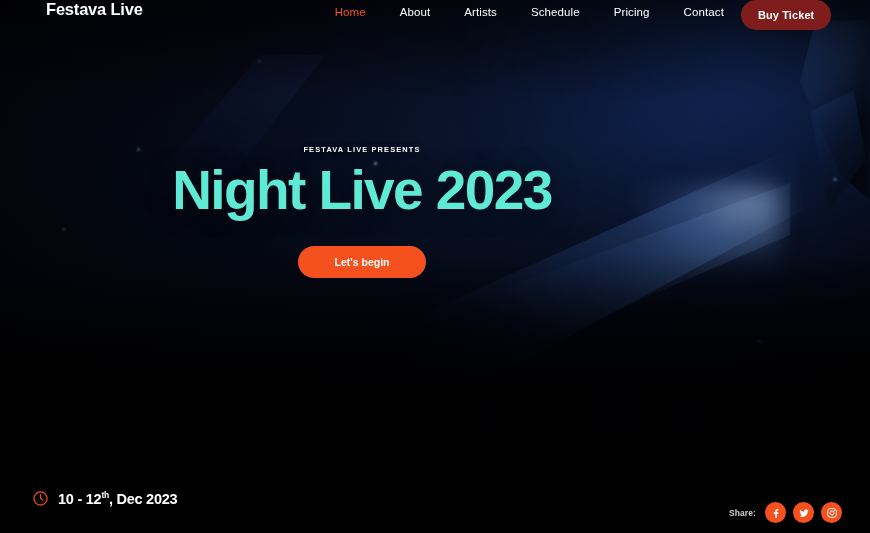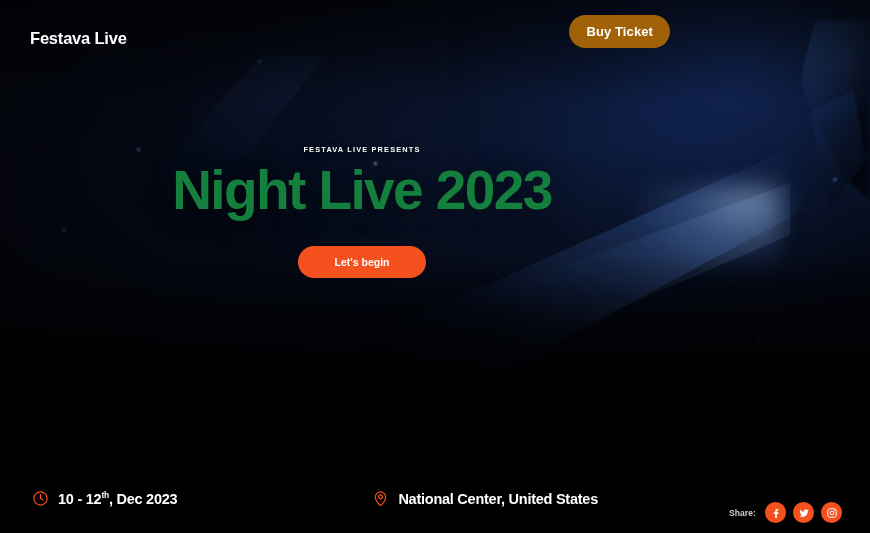--- a/index.html
+++ b/index.html
@@ -140,24 +140,24 @@
   .vignette {
     position:absolute; inset:0;
     background:
       radial-gradient(130% 105% at 50% 45%, rgba(0,0,0,0) 26%, rgba(0,0,0,0.42) 64%, rgba(0,0,0,0.82) 100%),
       linear-gradient(180deg, rgba(0,0,0,0.55) 0%, rgba(0,0,0,0.10) 22%, rgba(0,0,0,0.18) 60%, rgba(0,0,0,0.85) 100%);
   }
 
   
   .header {
     position:absolute;
-    left:0; top:0;
+    left:16px; top:0;
     width:698px; height:48px;
     display:flex;
-    align-items:flex-end;
+    align-items:flex-start;
     padding:0 28px 0 30px;
     z-index:30;
   }
 
   .logo {
     font-size:16.5px;
     font-weight:700;
     color:#fff;
     letter-spacing:-0.2px;
     white-space:nowrap;
@@ -175,23 +175,23 @@
     color:#ffffff;
     padding:6px 17px;
     white-space:nowrap;
     cursor:pointer;
     letter-spacing:.1px;
   }
   .nav-item.active { color:#F4511E; font-weight:500; }
 
   .buy-btn {
     margin-left:auto;
-    background:#a16207;
+    background:#7f1d1d;
     color:#fff;
-    font-size:13px;
+    font-size:11px;
     font-weight:700;
     border:none;
     border-radius:999px;
     padding:9px 17px;
     cursor:pointer;
     white-space:nowrap;
     letter-spacing:.1px;
   }
 
   
@@ -214,21 +214,21 @@
     letter-spacing:1.15px;
     text-transform:uppercase;
     margin-bottom:9px;
     text-shadow:0 1px 6px rgba(0,0,0,.7);
   }
 
   .headline {
     font-size:55px;
     line-height:1.0;
     font-weight:700;
-    color:#15803d;
+    color:#5eead4;
     letter-spacing:-1.6px;
     white-space:nowrap;
     text-shadow:0 2px 24px rgba(0,0,0,.55);
   }
 
   .begin-btn {
     margin-top:28px;
     background:#F4511E;
     color:#fff;
     font-size:10.5px;
@@ -336,47 +336,48 @@
 
     </div>
 
     <div class="vignette"></div>
   </div>
 
   <div class="header">
 
     <div class="logo">Festava Live</div>
 
+    <nav class="nav">
+      <div class="nav-item active">Home</div>
+      <div class="nav-item">About</div>
+      <div class="nav-item">Artists</div>
+      <div class="nav-item">Schedule</div>
+      <div class="nav-item">Pricing</div>
+      <div class="nav-item">Contact</div>
+    </nav>
 
     <button class="buy-btn">Buy Ticket</button>
   </div>
 
   <div class="hero-content">
     <div class="eyebrow">FESTAVA LIVE PRESENTS</div>
     <h1 class="headline">Night Live 2023</h1>
     <button class="begin-btn">Let's begin</button>
   </div>
 
   <div class="bottombar">
 
     <div class="info">
       <svg class="icon-ring" width="17" height="17" viewBox="0 0 24 24" fill="none">
         <circle cx="12" cy="12" r="9.3" stroke="#F4511E" stroke-width="1.7"></circle>
         <path d="M12 6.6V12l3.6 2.2" stroke="#F4511E" stroke-width="1.7" stroke-linecap="round" stroke-linejoin="round"></path>
       </svg>
       <div class="info-text"><span>10 - 12</span><sup>th</sup><span>, Dec 2023</span></div>
     </div>
 
-    <div class="info info-venue">
-      <svg class="icon-ring" width="17" height="17" viewBox="0 0 24 24" fill="none">
-        <path d="M12 22s7.2-6.4 7.2-12.2A7.2 7.2 0 0 0 4.8 9.8C4.8 15.6 12 22 12 22z" stroke="#F4511E" stroke-width="1.7" stroke-linejoin="round"></path>
-        <circle cx="12" cy="9.7" r="2.7" stroke="#F4511E" stroke-width="1.7"></circle>
-      </svg>
-      <div class="info-text">National Center, United States</div>
-    </div>
 
     <div class="share">
       <span class="share-label">Share:</span>
 
       <div class="soc">
         <svg width="12" height="12" viewBox="0 0 24 24" fill="#fff">
           <path d="M13.7 21.9v-8.1h2.7l.41-3.16H13.7V8.62c0-.91.25-1.53 1.56-1.53h1.66V4.26c-.29-.04-1.28-.13-2.43-.13-2.4 0-4.05 1.47-4.05 4.17v2.33H7.73v3.16h2.71v8.11h3.26z"></path>
         </svg>
       </div>
 

